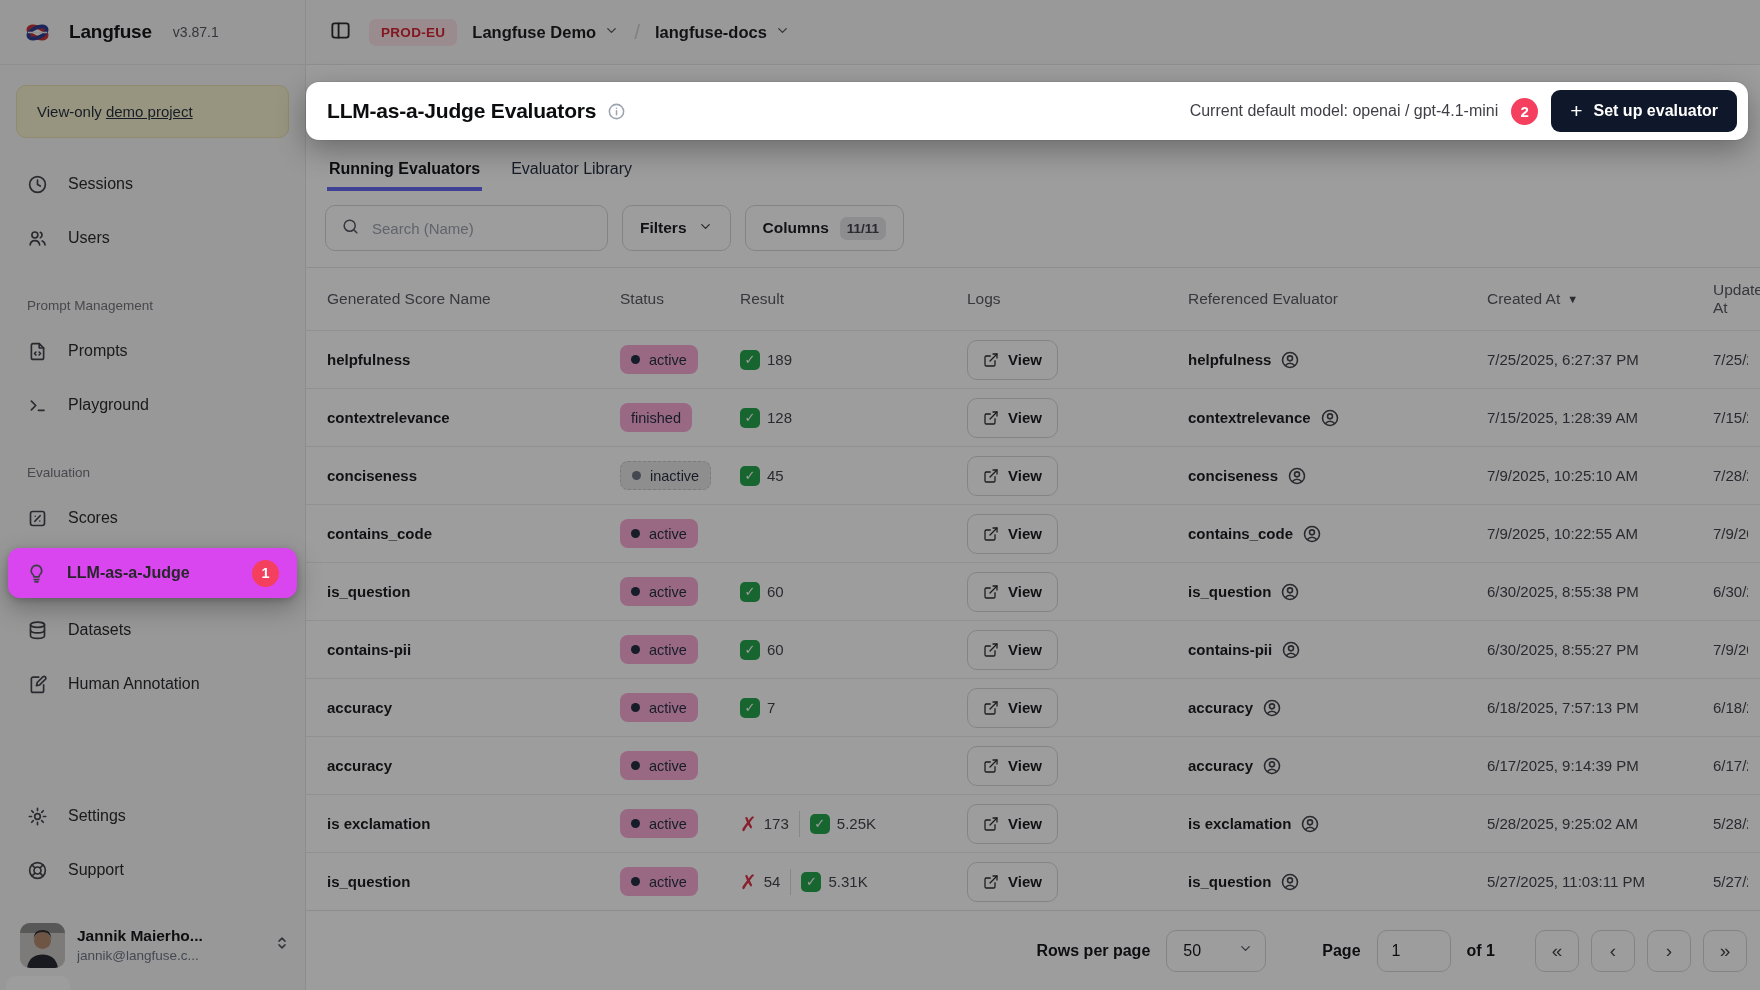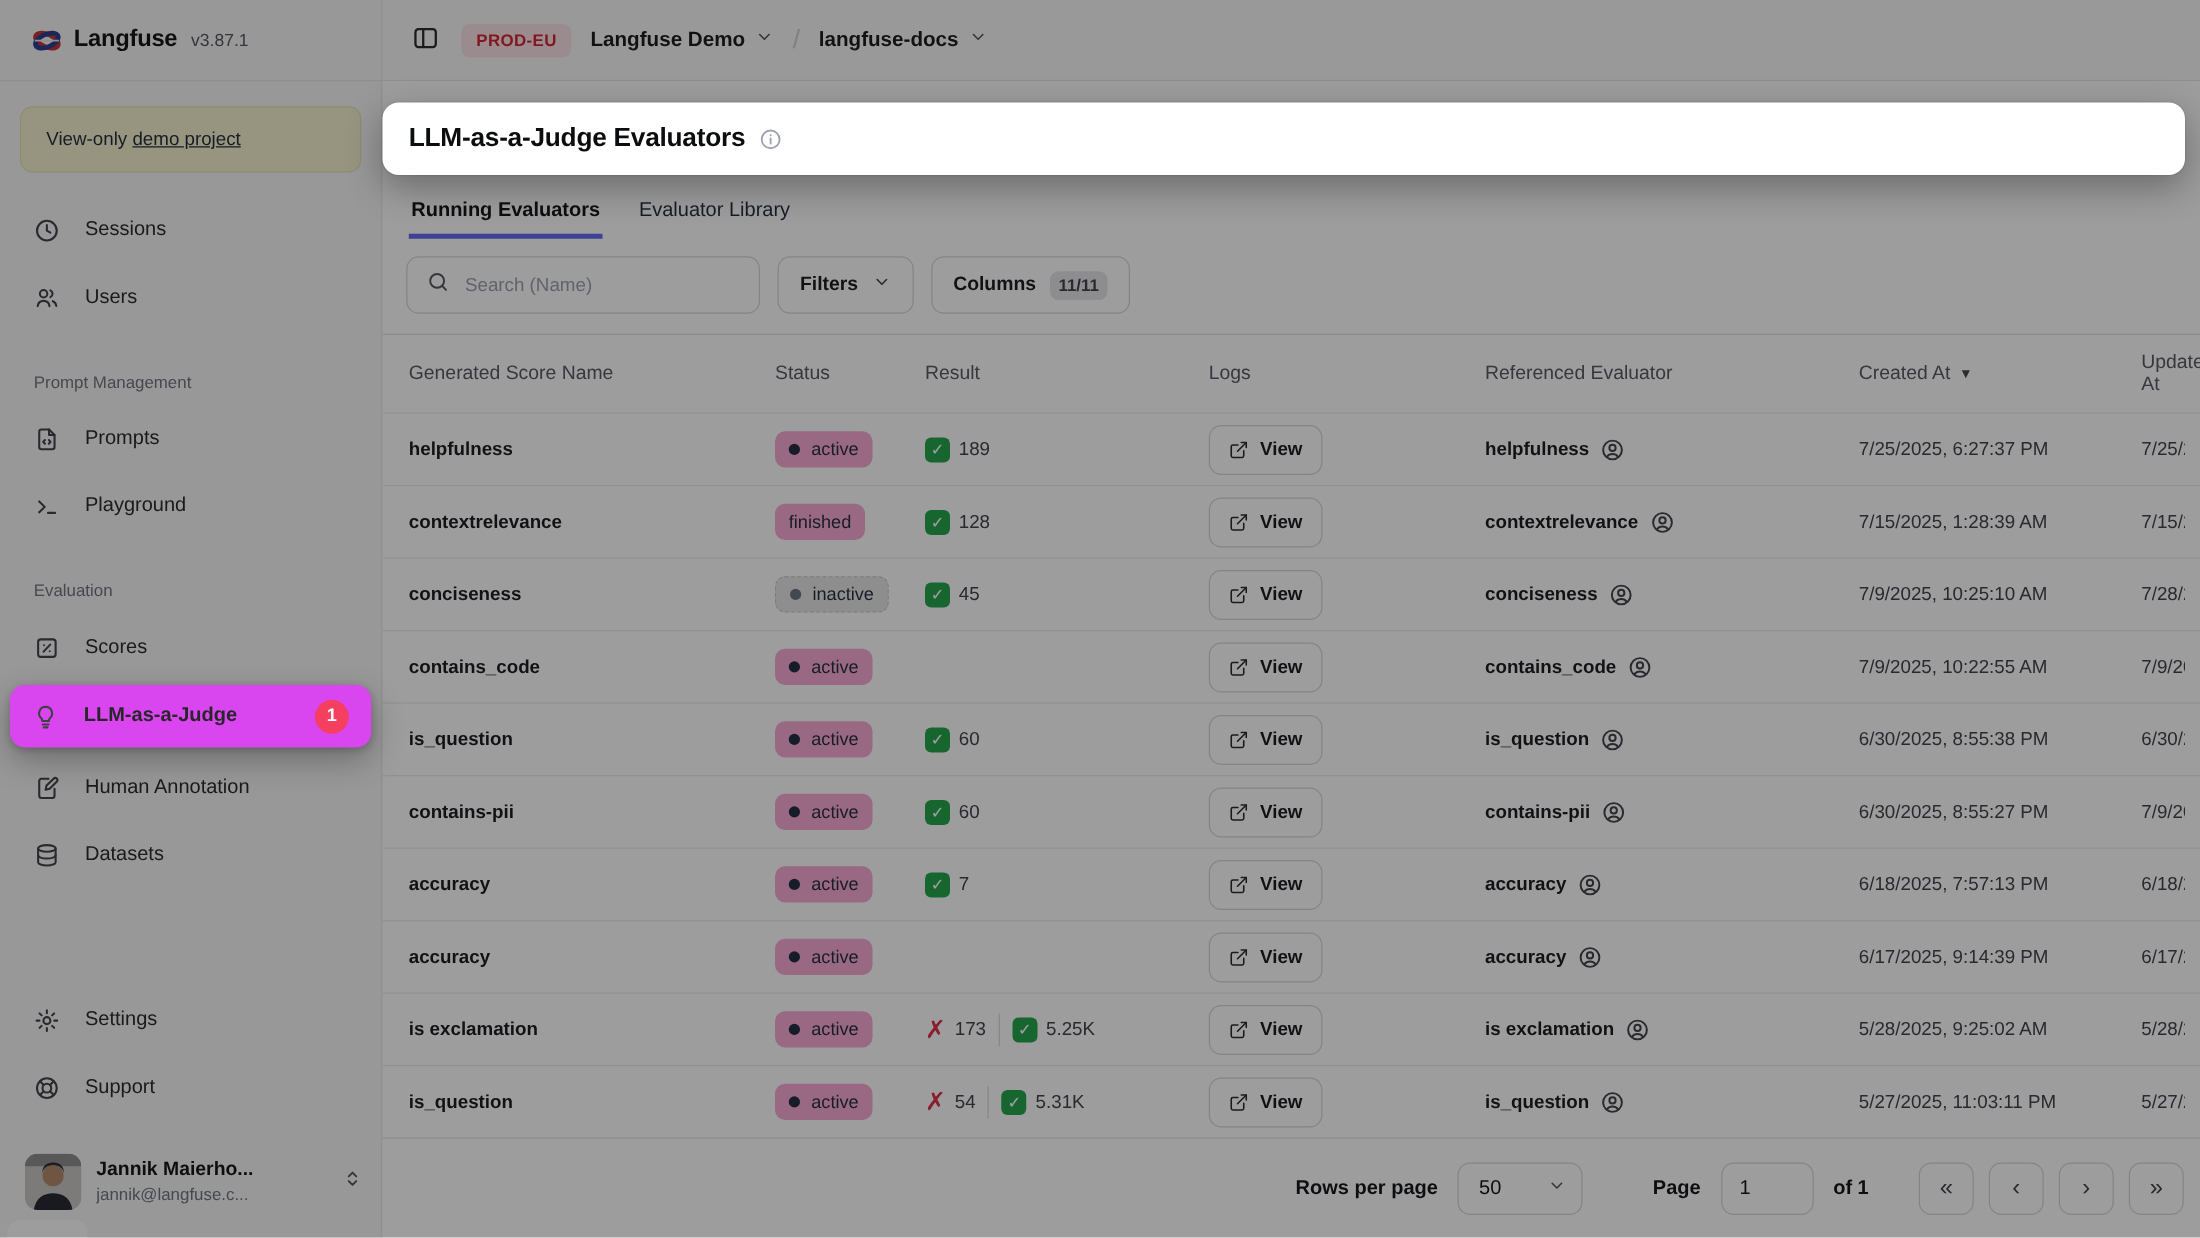--- a/index.html
+++ b/index.html
@@ -3,21 +3,21 @@
 <meta charset="utf-8">
 <style>
   *{box-sizing:border-box;margin:0;padding:0}
   html,body{width:1760px;height:990px;overflow:hidden}
   body{font-family:"Liberation Sans","DejaVu Sans",sans-serif;background:#fff;color:#18181b;position:relative}
   .app{display:flex;width:100%;height:100%;position:relative}
   .overlay{position:absolute;inset:0;background:rgba(10,10,12,.40);z-index:50;pointer-events:none}
 
   
   .sidebar{width:306px;min-width:306px;height:100%;background:#f7f7f5;border-right:1px solid #e4e4e2;display:flex;flex-direction:column}
-  .logo-row{height:65px;min-height:65px;display:flex;align-items:center;padding:0 24px;gap:8px;border-bottom:1px solid #e7e7e5}
+  .logo-row{height:65px;min-height:65px;display:flex;align-items:center;padding:0 24px;gap:18px;border-bottom:1px solid #e7e7e5}
   .logo-mark{width:27px;height:27px}
   .logo-name{font-size:19px;font-weight:700;color:#101113;letter-spacing:-.2px}
   .logo-ver{font-size:14px;color:#52525b;margin-left:3px}
   .banner{margin:20px 16px 0;background:#f6f2cc;border:1px solid #e8e1af;border-radius:10px;padding:17px 20px;font-size:15px;color:#1f2937}
   .banner a{color:#1f2937;text-decoration:underline;cursor:pointer}
   #sidebar-nav{flex:1;display:flex;flex-direction:column;padding-top:22px;min-height:0}
   .nav-section.bottom{margin-top:auto;padding-bottom:6px}
   .nav-label{font-size:13.5px;color:#71717a;padding:0 27px;margin:30px 0 14px}
   .nav-item{height:48px;display:flex;align-items:center;gap:20px;padding:0 27px;font-size:16px;color:#27272a;margin-bottom:6px;cursor:pointer;white-space:nowrap}
   .nav-item svg{width:21px;height:21px;color:#3f3f46;flex:none}
@@ -167,32 +167,32 @@
             <svg viewBox="0 0 24 24" fill="none" stroke="currentColor" stroke-width="1.9" stroke-linecap="round" stroke-linejoin="round">
               <path d="M12 2.8a6 6 0 0 1 3.9 10.5c-.7.6-.9 1.5-.9 2.5H9c0-1-.2-1.9-.9-2.5A6 6 0 0 1 12 2.8z"></path>
               <path d="M9.4 19h5.2"></path>
               <path d="M10.3 21.6h3.4"></path>
             </svg>
             <span>LLM-as-a-Judge</span>
             <span class="nav-badge">1</span>
           </div>
           <div class="nav-item">
             <svg viewBox="0 0 24 24" fill="none" stroke="currentColor" stroke-width="1.9" stroke-linecap="round" stroke-linejoin="round">
-              <path d="M13.5 3.5H7a2 2 0 0 0-2 2V19a2 2 0 0 0 2 2h10a2 2 0 0 0 2-2v-6.5"></path>
-              <path d="M18.4 3.1a2 2 0 0 1 2.8 2.8L14.5 12.5l-3.7.9.9-3.7z"></path>
-            </svg>
-            <span>Human Annotation</span>
-          </div>
-          <div class="nav-item">
-            <svg viewBox="0 0 24 24" fill="none" stroke="currentColor" stroke-width="1.9" stroke-linecap="round" stroke-linejoin="round">
               <ellipse cx="12" cy="5.4" rx="8" ry="3"></ellipse>
               <path d="M4 5.4v6.3c0 1.7 3.6 3 8 3s8-1.3 8-3V5.4"></path>
               <path d="M4 11.7V18c0 1.7 3.6 3 8 3s8-1.3 8-3v-6.3"></path>
             </svg>
             <span>Datasets</span>
+          </div>
+          <div class="nav-item">
+            <svg viewBox="0 0 24 24" fill="none" stroke="currentColor" stroke-width="1.9" stroke-linecap="round" stroke-linejoin="round">
+              <path d="M13.5 3.5H7a2 2 0 0 0-2 2V19a2 2 0 0 0 2 2h10a2 2 0 0 0 2-2v-6.5"></path>
+              <path d="M18.4 3.1a2 2 0 0 1 2.8 2.8L14.5 12.5l-3.7.9.9-3.7z"></path>
+            </svg>
+            <span>Human Annotation</span>
           </div>
         </div>
         <div class="nav-section bottom">
           <div class="nav-item">
             <svg viewBox="0 0 24 24" fill="none" stroke="currentColor" stroke-width="1.9" stroke-linecap="round" stroke-linejoin="round">
               <circle cx="12" cy="12" r="3.2"></circle>
               <path d="M12 2.6v2.6M12 18.8v2.6M2.6 12h2.6M18.8 12h2.6M5.4 5.4l1.8 1.8M16.8 16.8l1.8 1.8M5.4 18.6l1.8-1.8M16.8 7.2l1.8-1.8"></path>
             </svg>
             <span>Settings</span>
           </div>
@@ -253,20 +253,28 @@
 
     <div class="content">
 
       <div class="band">
         <span class="band-title">LLM-as-a-Judge Evaluators</span>
         <span class="info-ic"><svg viewBox="0 0 24 24" fill="none" stroke="currentColor" stroke-width="1.9" stroke-linecap="round" stroke-linejoin="round">
               <circle cx="12" cy="12" r="9"></circle>
               <path d="M12 11v5.2"></path>
               <circle cx="12" cy="7.8" r="1" fill="currentColor" stroke="none"></circle>
             </svg></span>
+        <div class="band-right">
+          <span class="model-label">Current default model: openai / gpt-4.1-mini</span>
+          <span class="step-badge">2</span>
+          <button class="setup-btn">
+            <span class="plus">+</span>
+            <span>Set up evaluator</span>
+          </button>
+        </div>
       </div>
 
       <div class="tabs">
         <div class="tab active">Running Evaluators</div>
         <div class="tab">Evaluator Library</div>
       </div>
 
       <div class="toolbar">
         <div class="search-box">
           <span class="ic-search"><svg viewBox="0 0 24 24" fill="none" stroke="currentColor" stroke-width="1.9" stroke-linecap="round" stroke-linejoin="round" style="height: 19px; width: 19px;">

